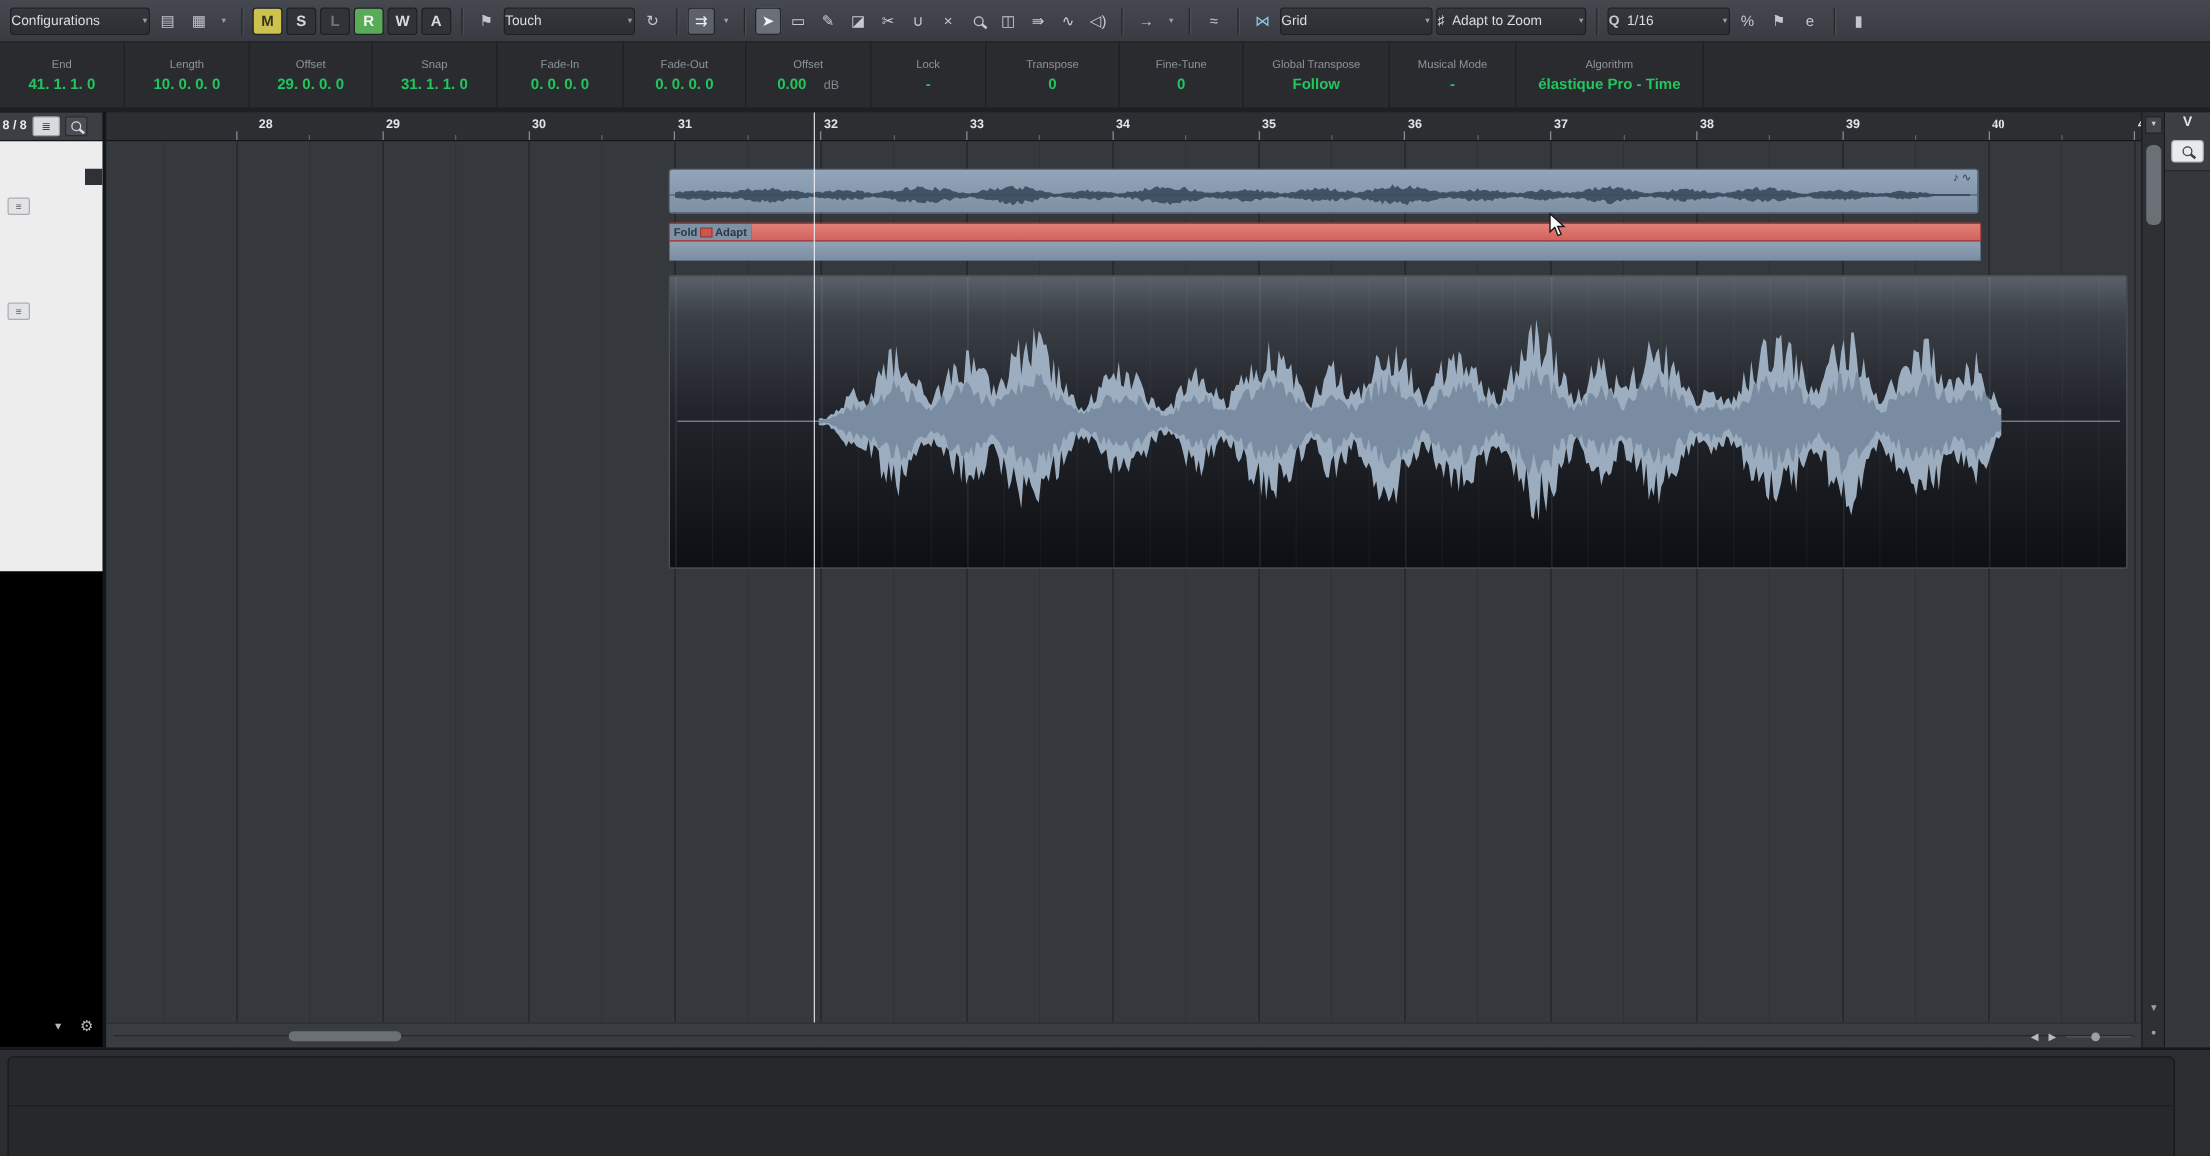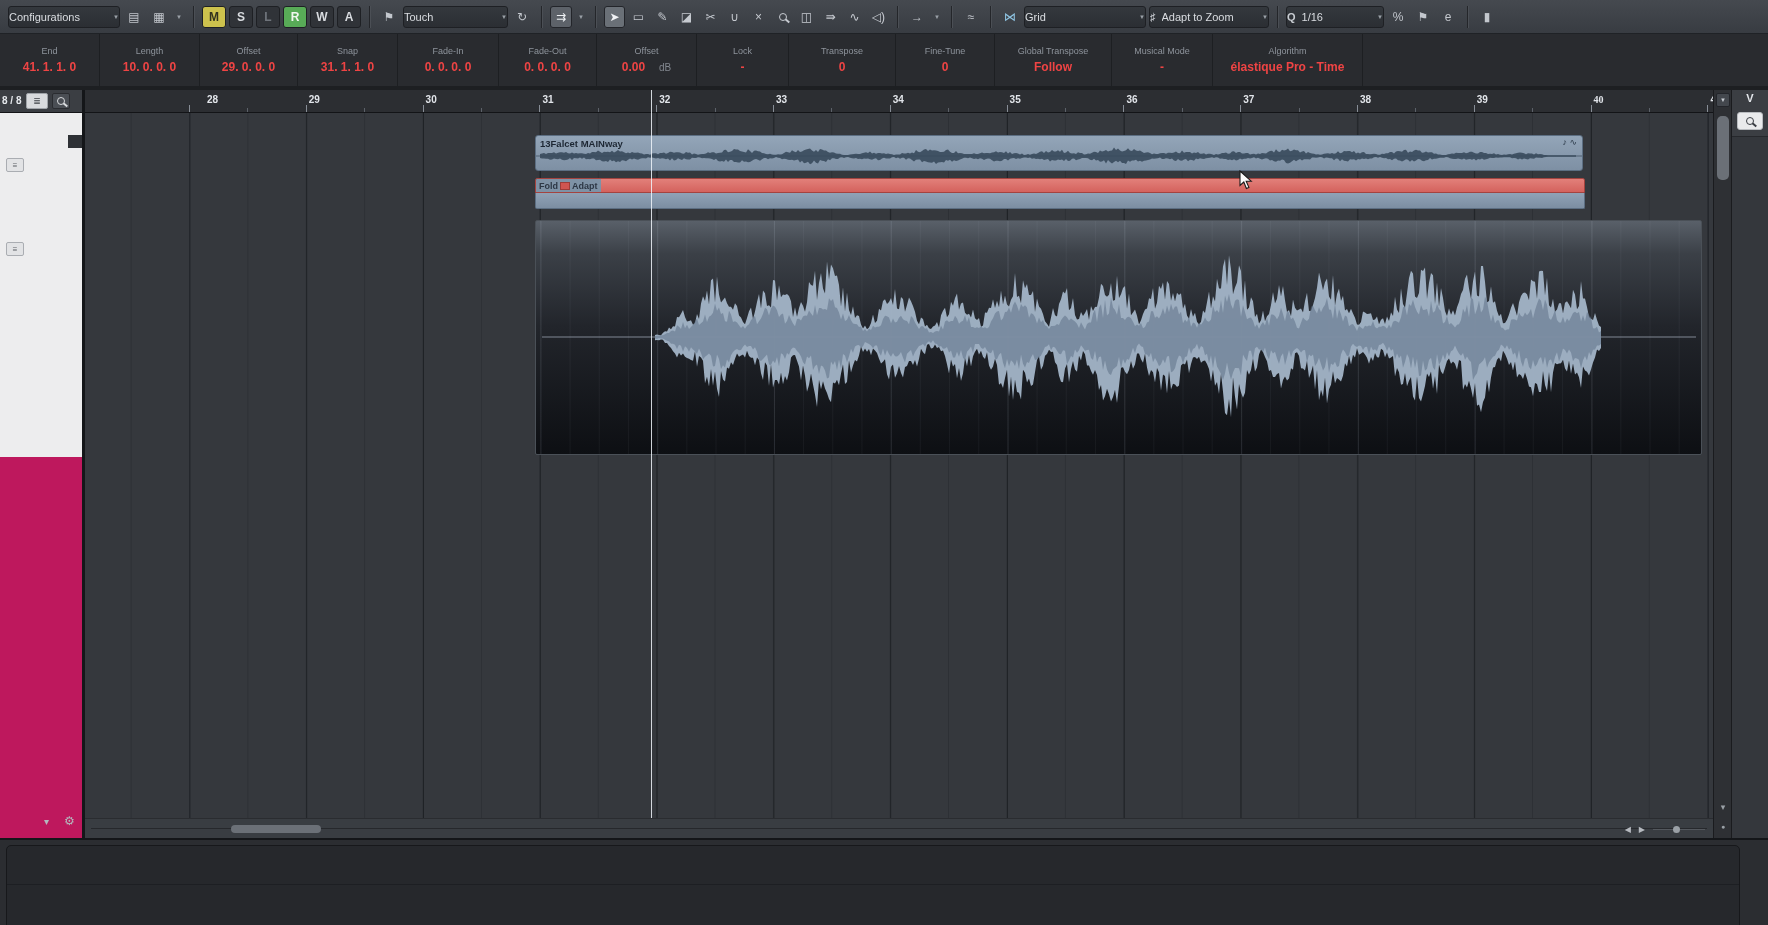--- a/index.html
+++ b/index.html
@@ -35,26 +35,26 @@
   .mag{width:8px;height:8px;border:1.6px solid currentColor;border-radius:50%;position:relative;display:inline-block;}
   .mag::after{content:"";position:absolute;width:5px;height:1.6px;background:currentColor;
               right:-4px;bottom:-2px;transform:rotate(40deg);}
 
   
   .infoline{height:56px;display:flex;align-items:stretch;background:#292b2f;border-bottom:4px solid #1d1f22;}
   .il-field{display:flex;flex-direction:column;align-items:center;justify-content:center;gap:4px;
             border-right:1px solid #1d1f22;flex:none;}
   .il-label{font-size:9px;color:#8e949c;white-space:nowrap;}
   .il-valrow{display:flex;gap:14px;align-items:baseline;}
-  .il-value{font-size:12px;font-weight:bold;color:#ef4444;white-space:nowrap;}
+  .il-value{font-size:12px;font-weight:bold;color:#22c55e;white-space:nowrap;}
   .il-suffix{font-size:10px;color:#82878f;}
 
   
   .main{display:flex;height:748px;}
-  .left-rail{width:85px;position:relative;background:#be185d;border-right:3px solid #141619;flex:none;}
+  .left-rail{width:85px;position:relative;background:#000000;border-right:3px solid #141619;flex:none;}
   .corner{height:23px;background:#3b3e43;border-bottom:1px solid #131417;position:relative;}
   .ts{position:absolute;left:2px;top:5px;font-size:10px;font-weight:bold;color:#e6e9ed;}
   .btn{position:absolute;display:flex;align-items:center;justify-content:center;border-radius:2px;}
   .btn-list{left:26px;top:3px;width:22px;height:16px;background:#d8dadd;border:1px solid #9fa3a8;color:#3c4045;font-size:9px;}
   .btn-magl{left:52px;top:3px;width:18px;height:16px;background:#4a4e54;border:1px solid #2a2c30;color:#d8dadd;}
   .tracklist{position:absolute;top:23px;left:0;right:0;height:344px;background:#ededee;}
   .tl-handle{position:absolute;top:22px;right:0;width:14px;height:13px;background:#2e3135;}
   .tl-btn{position:absolute;left:6px;width:18px;height:14px;background:#e2e3e5;border:1px solid #aaadb2;
           border-radius:2px;color:#5a5e64;font-size:8px;display:flex;align-items:center;justify-content:center;}
   .lr-bottom{position:absolute;bottom:8px;left:0;right:0;height:14px;}
@@ -359,21 +359,20 @@
           <div class="rt" style="left: 1622.4px;"></div>
           <div class="rl" style="left: 1625.4px;">4</div>
         </div>
       <div class="arrange">
 
         <div class="event1">
           <svg class="wave1" id="wave1" preserveAspectRatio="none" viewBox="0 0 1046 34">
               <rect x="0" y="19.5" width="1046" height="1" fill="rgba(45,60,78,0.6)"></rect>
               <path d="M4,20 L4,17.9 L6,17.6 L8,16.9 L10,18.1 L12,16.9 L14,17.0 L16,17.0 L18,16.3 L20,17.4 L22,16.8 L24,16.3 L26,16.3 L28,16.8 L30,15.9 L32,17.2 L34,17.4 L36,16.5 L38,17.6 L40,16.9 L42,17.5 L44,17.3 L46,17.3 L48,17.8 L50,18.1 L52,17.1 L54,17.4 L56,16.0 L58,16.0 L60,16.3 L62,14.5 L64,15.8 L66,17.0 L68,15.7 L70,16.0 L72,15.7 L74,16.3 L76,14.7 L78,16.4 L80,15.6 L82,14.0 L84,15.6 L86,15.2 L88,16.2 L90,17.3 L92,16.6 L94,17.2 L96,15.9 L98,16.7 L100,16.8 L102,16.4 L104,17.3 L106,17.6 L108,18.5 L110,17.9 L112,18.1 L114,18.8 L116,17.5 L118,17.3 L120,17.3 L122,18.3 L124,17.0 L126,16.9 L128,16.5 L130,17.7 L132,17.0 L134,15.8 L136,15.9 L138,16.7 L140,16.3 L142,16.2 L144,16.6 L146,17.5 L148,17.8 L150,16.0 L152,16.8 L154,16.6 L156,18.4 L158,17.6 L160,18.1 L162,18.8 L164,18.3 L166,18.1 L168,17.9 L170,17.4 L172,16.3 L174,17.1 L176,16.3 L178,16.3 L180,17.5 L182,16.9 L184,16.8 L186,16.4 L188,14.0 L190,13.8 L192,16.3 L194,15.7 L196,15.1 L198,13.0 L200,13.6 L202,13.4 L204,14.9 L206,15.6 L208,16.0 L210,16.6 L212,13.3 L214,15.1 L216,16.9 L218,14.8 L220,14.5 L222,15.2 L224,15.4 L226,17.0 L228,17.2 L230,17.9 L232,18.3 L234,17.7 L236,18.4 L238,18.8 L240,18.7 L242,18.2 L244,18.4 L246,18.2 L248,17.0 L250,15.7 L252,16.2 L254,16.7 L256,14.3 L258,15.4 L260,16.3 L262,14.1 L264,16.0 L266,15.5 L268,14.2 L270,13.4 L272,13.0 L274,12.6 L276,14.5 L278,15.7 L280,14.0 L282,15.9 L284,12.9 L286,13.4 L288,14.5 L290,14.6 L292,16.1 L294,16.8 L296,16.2 L298,16.6 L300,17.5 L302,17.8 L304,17.7 L306,18.8 L308,19.1 L310,19.0 L312,19.0 L314,18.4 L316,18.2 L318,18.0 L320,17.7 L322,17.9 L324,18.1 L326,17.2 L328,16.8 L330,16.3 L332,17.1 L334,15.6 L336,17.5 L338,16.7 L340,17.7 L342,17.0 L344,17.1 L346,17.5 L348,17.2 L350,17.9 L352,17.5 L354,18.0 L356,18.3 L358,18.9 L360,18.6 L362,18.5 L364,18.4 L366,17.0 L368,17.5 L370,17.5 L372,16.7 L374,17.5 L376,16.4 L378,17.2 L380,14.1 L382,15.7 L384,16.2 L386,15.0 L388,13.5 L390,12.9 L392,15.0 L394,13.5 L396,14.5 L398,14.2 L400,14.4 L402,15.0 L404,16.0 L406,15.9 L408,15.7 L410,13.9 L412,13.4 L414,15.8 L416,17.1 L418,16.9 L420,15.1 L422,17.3 L424,17.0 L426,17.3 L428,18.1 L430,18.0 L432,18.1 L434,18.1 L436,17.9 L438,17.2 L440,18.0 L442,17.9 L444,17.3 L446,16.4 L448,17.3 L450,17.1 L452,16.9 L454,17.2 L456,16.4 L458,16.3 L460,15.2 L462,16.5 L464,16.1 L466,16.3 L468,17.0 L470,15.2 L472,17.6 L474,15.9 L476,18.0 L478,17.2 L480,17.1 L482,17.4 L484,18.4 L486,17.6 L488,18.9 L490,18.8 L492,18.0 L494,18.7 L496,18.0 L498,17.4 L500,18.0 L502,16.9 L504,15.8 L506,15.3 L508,16.9 L510,15.1 L512,16.4 L514,16.0 L516,14.0 L518,15.4 L520,15.5 L522,14.3 L524,15.7 L526,13.7 L528,17.0 L530,16.4 L532,14.7 L534,16.9 L536,17.5 L538,17.2 L540,17.9 L542,16.2 L544,17.0 L546,17.1 L548,18.5 L550,18.2 L552,17.4 L554,17.8 L556,16.7 L558,15.7 L560,15.9 L562,17.1 L564,14.6 L566,15.4 L568,14.9 L570,14.1 L572,15.4 L574,14.7 L576,14.6 L578,11.4 L580,14.1 L582,12.5 L584,14.5 L586,15.6 L588,14.9 L590,14.2 L592,12.2 L594,14.5 L596,15.1 L598,13.1 L600,14.4 L602,14.9 L604,14.5 L606,15.7 L608,17.0 L610,16.5 L612,16.3 L614,16.9 L616,18.2 L618,17.6 L620,18.0 L622,17.9 L624,17.2 L626,17.1 L628,17.1 L630,17.7 L632,16.7 L634,16.7 L636,17.1 L638,16.6 L640,15.6 L642,17.0 L644,17.2 L646,14.5 L648,16.8 L650,16.0 L652,16.0 L654,16.1 L656,17.4 L658,16.5 L660,17.0 L662,16.0 L664,17.7 L666,17.7 L668,17.2 L670,18.4 L672,17.8 L674,17.8 L676,18.2 L678,18.9 L680,18.0 L682,18.5 L684,17.9 L686,17.0 L688,17.0 L690,16.5 L692,17.7 L694,17.5 L696,15.5 L698,15.3 L700,16.9 L702,16.0 L704,15.9 L706,17.4 L708,17.6 L710,17.0 L712,16.9 L714,18.6 L716,17.9 L718,17.8 L720,18.6 L722,17.6 L724,17.9 L726,16.9 L728,17.3 L730,17.6 L732,16.0 L734,15.1 L736,14.8 L738,16.5 L740,13.3 L742,15.6 L744,16.0 L746,13.7 L748,14.4 L750,14.1 L752,12.6 L754,15.3 L756,14.7 L758,13.5 L760,14.2 L762,14.2 L764,16.6 L766,15.4 L768,15.0 L770,17.5 L772,16.1 L774,17.0 L776,17.5 L778,17.8 L780,18.5 L782,18.3 L784,18.8 L786,18.4 L788,17.8 L790,17.6 L792,17.2 L794,17.7 L796,17.1 L798,17.7 L800,17.3 L802,15.2 L804,17.2 L806,16.8 L808,14.9 L810,15.3 L812,15.0 L814,14.9 L816,16.2 L818,15.0 L820,17.4 L822,16.4 L824,17.6 L826,16.3 L828,16.1 L830,18.1 L832,18.1 L834,18.3 L836,18.0 L838,17.7 L840,17.9 L842,18.7 L844,18.7 L846,17.7 L848,17.9 L850,17.3 L852,17.3 L854,16.0 L856,16.1 L858,17.4 L860,15.6 L862,15.0 L864,15.2 L866,15.7 L868,13.9 L870,13.7 L872,16.7 L874,15.5 L876,15.9 L878,14.6 L880,13.8 L882,14.4 L884,14.4 L886,16.7 L888,16.5 L890,15.5 L892,16.5 L894,16.2 L896,16.3 L898,17.7 L900,17.5 L902,18.4 L904,18.6 L906,18.9 L908,19.0 L910,18.9 L912,18.3 L914,17.9 L916,17.5 L918,17.7 L920,16.8 L922,16.9 L924,17.1 L926,17.0 L928,16.2 L930,17.2 L932,16.8 L934,15.7 L936,15.7 L938,16.7 L940,17.4 L942,17.5 L944,16.1 L946,16.1 L948,17.0 L950,17.0 L952,17.9 L954,17.8 L956,17.9 L958,17.3 L960,18.6 L962,18.0 L964,18.8 L966,19.0 L968,18.4 L970,18.7 L972,18.3 L974,18.1 L976,18.5 L978,17.8 L980,17.3 L982,16.7 L984,16.5 L986,16.8 L988,17.2 L990,18.2 L992,17.2 L994,17.6 L996,17.5 L998,18.5 L1000,17.2 L1002,18.3 L1004,17.9 L1006,18.2 L1008,19.1 L1010,18.9 L1012,19.2 L1014,19.2 L1016,19.2 L1018,19.2 L1020,19.2 L1022,19.2 L1024,19.2 L1026,19.2 L1028,19.2 L1030,19.2 L1032,19.2 L1034,19.2 L1036,19.2 L1038,19.2 L1040,19.2 L1040,20 L1040,20.8 L1038,20.8 L1036,20.8 L1034,20.8 L1032,20.8 L1030,20.8 L1028,20.8 L1026,20.8 L1024,20.8 L1022,20.8 L1020,20.8 L1018,20.8 L1016,20.8 L1014,20.8 L1012,20.8 L1010,20.9 L1008,21.3 L1006,21.9 L1004,21.7 L1002,21.8 L1000,21.4 L998,22.8 L996,22.4 L994,22.3 L992,23.4 L990,23.0 L988,22.5 L986,23.6 L984,22.5 L982,23.4 L980,22.3 L978,21.9 L976,22.2 L974,21.3 L972,21.2 L970,21.3 L968,21.2 L966,21.5 L964,21.4 L962,21.7 L960,21.6 L958,22.0 L956,21.9 L954,21.8 L952,22.8 L950,23.2 L948,23.8 L946,22.6 L944,23.5 L942,22.9 L940,24.5 L938,22.7 L936,23.7 L934,22.9 L932,23.3 L930,23.7 L928,22.5 L926,23.4 L924,23.1 L922,22.6 L920,22.9 L918,22.9 L916,22.7 L914,22.3 L912,21.2 L910,21.1 L908,21.7 L906,21.7 L904,21.8 L902,22.2 L900,22.7 L898,22.8 L896,23.4 L894,22.0 L892,24.1 L890,24.3 L888,25.2 L886,24.8 L884,23.3 L882,23.0 L880,24.5 L878,25.4 L876,24.0 L874,25.7 L872,23.7 L870,23.2 L868,24.6 L866,25.6 L864,24.6 L862,24.3 L860,22.5 L858,22.8 L856,24.3 L854,22.9 L852,23.2 L850,22.1 L848,22.2 L846,21.8 L844,21.0 L842,21.8 L840,21.0 L838,21.3 L836,22.5 L834,22.5 L832,23.3 L830,22.4 L828,22.9 L826,22.4 L824,23.5 L822,23.1 L820,24.5 L818,23.2 L816,23.6 L814,23.3 L812,25.6 L810,25.1 L808,24.7 L806,23.2 L804,25.2 L802,22.7 L800,22.5 L798,24.3 L796,22.3 L794,22.3 L792,21.8 L790,21.6 L788,22.5 L786,21.3 L784,21.0 L782,21.5 L780,21.8 L778,21.6 L776,21.6 L774,23.5 L772,23.2 L770,23.3 L768,23.3 L766,24.4 L764,23.0 L762,24.0 L760,25.3 L758,23.7 L756,25.2 L754,26.7 L752,27.4 L750,27.0 L748,24.1 L746,23.6 L744,24.8 L742,24.4 L740,25.8 L738,25.3 L736,24.1 L734,24.6 L732,22.8 L730,22.3 L728,22.7 L726,23.6 L724,22.8 L722,21.8 L720,22.5 L718,21.3 L716,22.1 L714,22.4 L712,21.9 L710,22.7 L708,22.8 L706,23.5 L704,22.5 L702,24.0 L700,24.5 L698,23.3 L696,24.3 L694,23.5 L692,23.9 L690,22.9 L688,23.1 L686,22.4 L684,22.7 L682,21.6 L680,21.3 L678,22.1 L676,21.3 L674,21.7 L672,22.0 L670,22.2 L668,23.1 L666,22.7 L664,22.2 L662,23.2 L660,22.5 L658,24.8 L656,24.1 L654,23.7 L652,25.2 L650,22.9 L648,23.6 L646,24.7 L644,24.4 L642,23.1 L640,24.9 L638,24.6 L636,22.6 L634,23.2 L632,22.5 L630,22.3 L628,22.9 L626,23.0 L624,21.5 L622,22.2 L620,22.5 L618,22.8 L616,22.4 L614,23.5 L612,24.0 L610,24.4 L608,24.7 L606,25.8 L604,24.7 L602,25.4 L600,23.8 L598,24.5 L596,24.4 L594,25.7 L592,24.5 L590,28.1 L588,27.0 L586,26.9 L584,24.8 L582,26.3 L580,24.8 L578,26.0 L576,27.4 L574,26.0 L572,24.1 L570,27.5 L568,24.2 L566,25.5 L564,25.8 L562,24.0 L560,24.5 L558,22.8 L556,24.3 L554,23.8 L552,22.3 L550,22.1 L548,22.0 L546,22.0 L544,22.9 L542,23.6 L540,24.3 L538,22.4 L536,22.7 L534,24.8 L532,24.9 L530,22.9 L528,24.9 L526,23.6 L524,23.9 L522,23.5 L520,24.5 L518,24.6 L516,24.0 L514,25.6 L512,23.0 L510,23.6 L508,24.1 L506,22.7 L504,23.2 L502,22.8 L500,23.0 L498,22.3 L496,22.8 L494,21.6 L492,22.1 L490,21.4 L488,21.4 L486,22.0 L484,22.7 L482,22.3 L480,22.9 L478,21.9 L476,22.3 L474,22.7 L472,24.4 L470,23.1 L468,23.1 L466,24.7 L464,25.2 L462,24.7 L460,24.8 L458,25.6 L456,24.2 L454,22.8 L452,22.5 L450,23.0 L448,23.9 L446,22.7 L444,22.3 L442,23.2 L440,22.5 L438,23.0 L436,22.3 L434,21.6 L432,22.3 L430,21.7 L428,21.8 L426,22.7 L424,23.4 L422,24.6 L420,24.9 L418,24.2 L416,25.7 L414,23.8 L412,24.7 L410,24.1 L408,26.6 L406,26.1 L404,26.3 L402,26.4 L400,27.9 L398,25.5 L396,26.8 L394,26.5 L392,26.3 L390,25.5 L388,25.1 L386,26.2 L384,23.4 L382,23.5 L380,23.7 L378,25.4 L376,24.0 L374,22.4 L372,22.2 L370,23.7 L368,21.8 L366,21.7 L364,22.8 L362,21.5 L360,22.2 L358,21.1 L356,21.2 L354,22.4 L352,22.4 L350,22.4 L348,21.7 L346,22.5 L344,23.9 L342,24.2 L340,22.3 L338,22.7 L336,23.7 L334,23.2 L332,22.4 L330,22.8 L328,22.4 L326,23.3 L324,22.8 L322,23.1 L320,22.0 L318,22.4 L316,22.2 L314,21.7 L312,21.1 L310,21.3 L308,21.9 L306,21.3 L304,21.4 L302,23.0 L300,23.1 L298,22.2 L296,22.3 L294,24.3 L292,23.3 L290,25.9 L288,25.1 L286,24.7 L284,24.0 L282,27.4 L280,26.7 L278,24.5 L276,27.2 L274,28.2 L272,25.7 L270,26.7 L268,27.3 L266,24.7 L264,26.6 L262,23.5 L260,24.1 L258,24.4 L256,23.7 L254,24.0 L252,23.7 L250,22.9 L248,22.8 L246,23.2 L244,22.0 L242,21.7 L240,21.1 L238,22.1 L236,22.5 L234,22.3 L232,23.2 L230,21.9 L228,22.1 L226,23.2 L224,24.8 L222,23.7 L220,23.0 L218,23.6 L216,24.7 L214,26.1 L212,26.3 L210,25.4 L208,25.8 L206,24.3 L204,26.6 L202,26.4 L200,25.9 L198,26.1 L196,23.9 L194,23.9 L192,26.1 L190,23.6 L188,25.7 L186,25.1 L184,25.4 L182,25.1 L180,22.8 L178,23.9 L176,22.9 L174,22.5 L172,22.3 L170,22.2 L168,22.0 L166,22.3 L164,21.5 L162,21.2 L160,22.0 L158,22.0 L156,21.8 L154,23.5 L152,23.5 L150,23.2 L148,22.2 L146,24.0 L144,23.3 L142,22.2 L140,24.0 L138,24.4 L136,22.2 L134,24.4 L132,22.6 L130,23.3 L128,22.6 L126,22.3 L124,22.7 L122,22.1 L120,22.5 L118,21.9 L116,21.6 L114,21.8 L112,21.2 L110,22.5 L108,22.3 L106,22.3 L104,22.7 L102,23.7 L100,23.3 L98,22.4 L96,23.6 L94,22.6 L92,23.7 L90,25.3 L88,24.4 L86,24.3 L84,26.0 L82,25.2 L80,26.3 L78,24.4 L76,25.3 L74,23.5 L72,26.0 L70,24.9 L68,25.4 L66,25.2 L64,23.8 L62,23.9 L60,24.2 L58,22.5 L56,22.4 L54,23.2 L52,23.0 L50,23.3 L48,21.6 L46,22.7 L44,21.6 L42,22.5 L40,22.3 L38,22.1 L36,24.0 L34,22.1 L32,23.6 L30,24.0 L28,24.3 L26,23.7 L24,22.6 L22,23.2 L20,22.9 L18,22.5 L16,23.6 L14,23.8 L12,22.8 L10,22.7 L8,22.5 L6,22.4 L4,22.1 Z" fill="#394a5c" opacity="0.9"></path>
             </svg>
-          <div class="ev-name ev1-name">13Falcet MAINway</div>
           <div class="ev1-icons">♪ ∿</div>
         </div>
 
         <div class="folder">
           <div class="folder-top">
             <div class="f-head">
               <span class="f-lbl">Fold</span>
               <span class="f-chip"></span>
               <span class="f-lbl">Adapt</span>
             </div>

